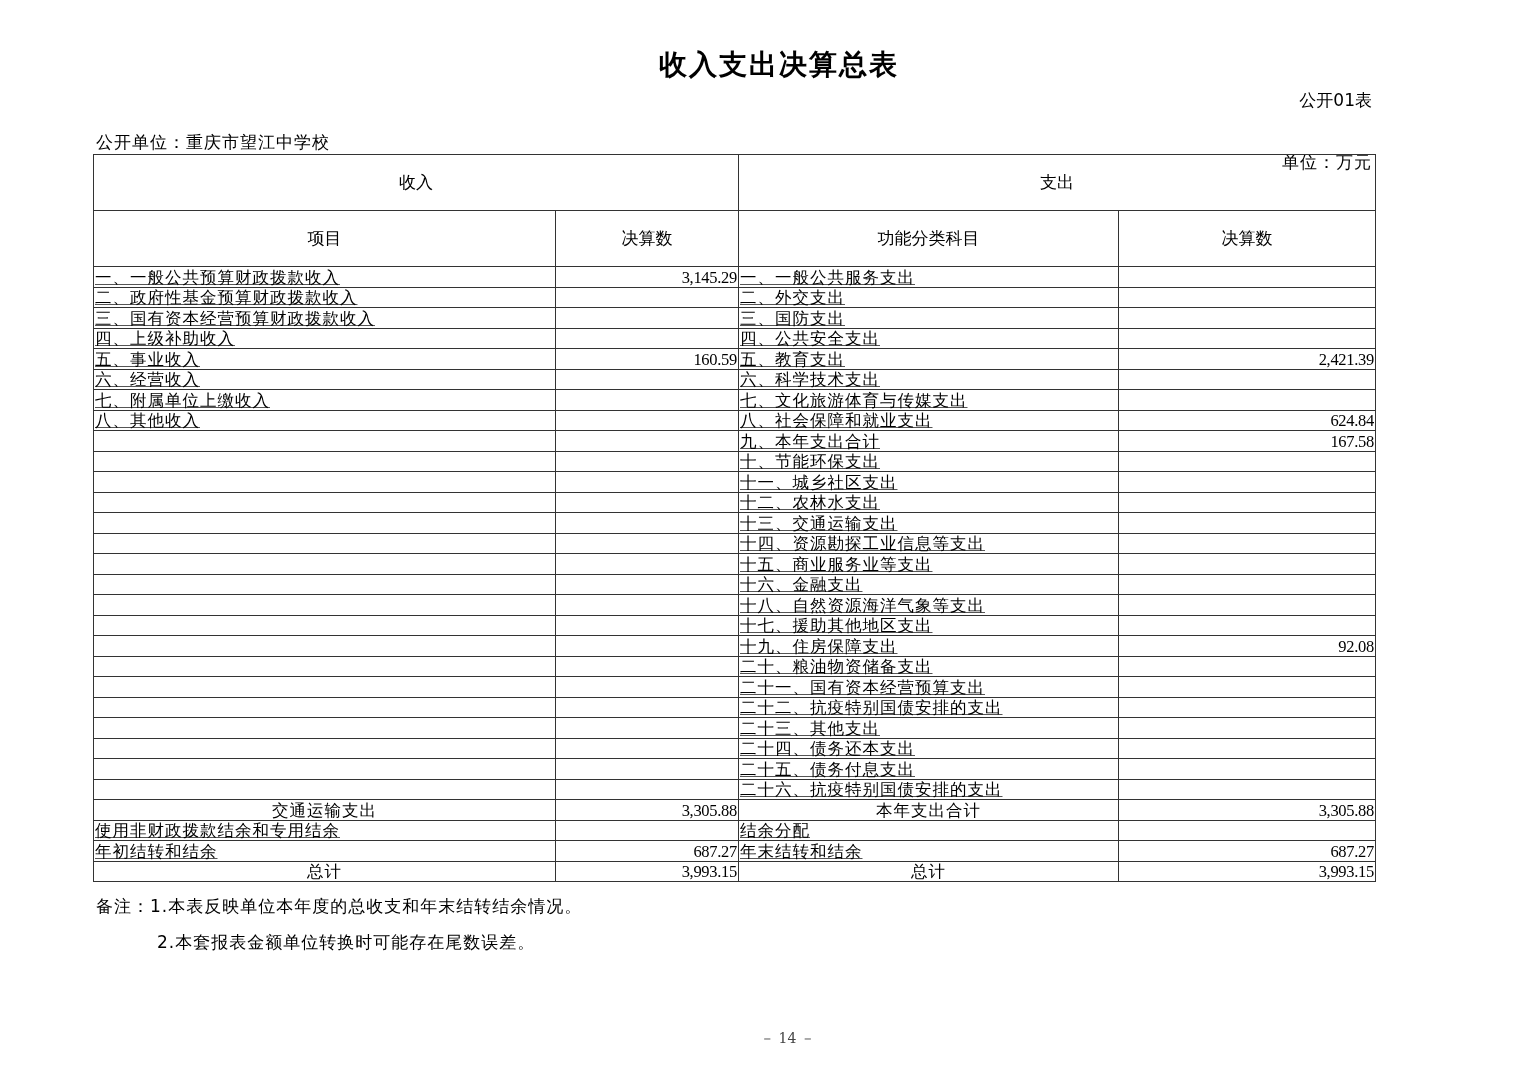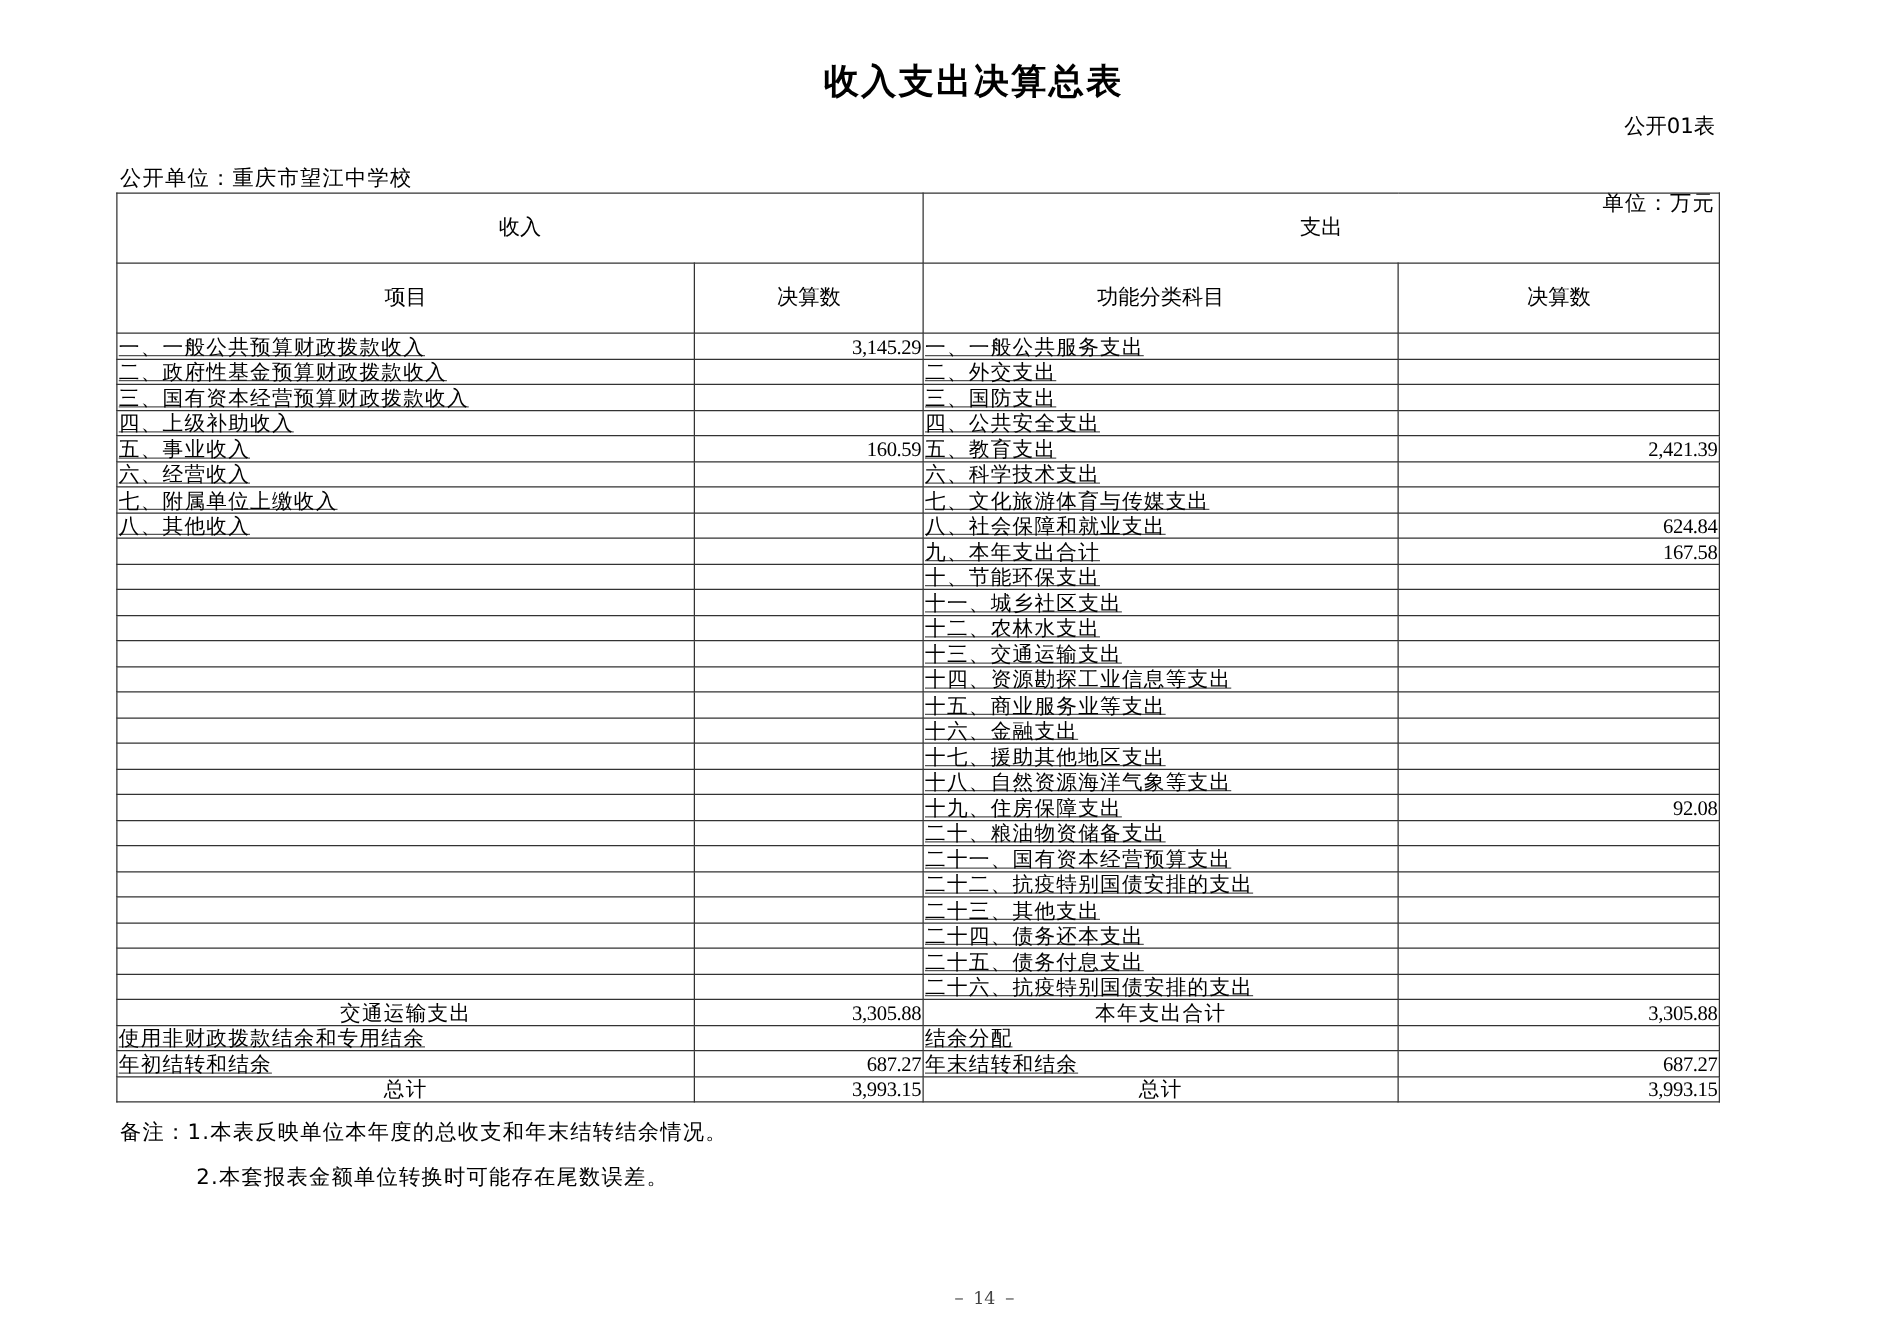--- a/index.html
+++ b/index.html
@@ -143,27 +143,27 @@
       </tr>
       <tr>
         <td class="name"></td>
         <td class="num"></td>
         <td class="name">十六、金融支出</td>
         <td class="num"></td>
       </tr>
       <tr>
         <td class="name"></td>
         <td class="num"></td>
+        <td class="name">十八、自然资源海洋气象等支出</td>
+        <td class="num"></td>
+      </tr>
+      <tr>
+        <td class="name"></td>
+        <td class="num"></td>
         <td class="name">十七、援助其他地区支出</td>
-        <td class="num"></td>
-      </tr>
-      <tr>
-        <td class="name"></td>
-        <td class="num"></td>
-        <td class="name">十八、自然资源海洋气象等支出</td>
         <td class="num"></td>
       </tr>
       <tr>
         <td class="name"></td>
         <td class="num"></td>
         <td class="name">十九、住房保障支出</td>
         <td class="num">92.08</td>
       </tr>
       <tr>
         <td class="name"></td>

